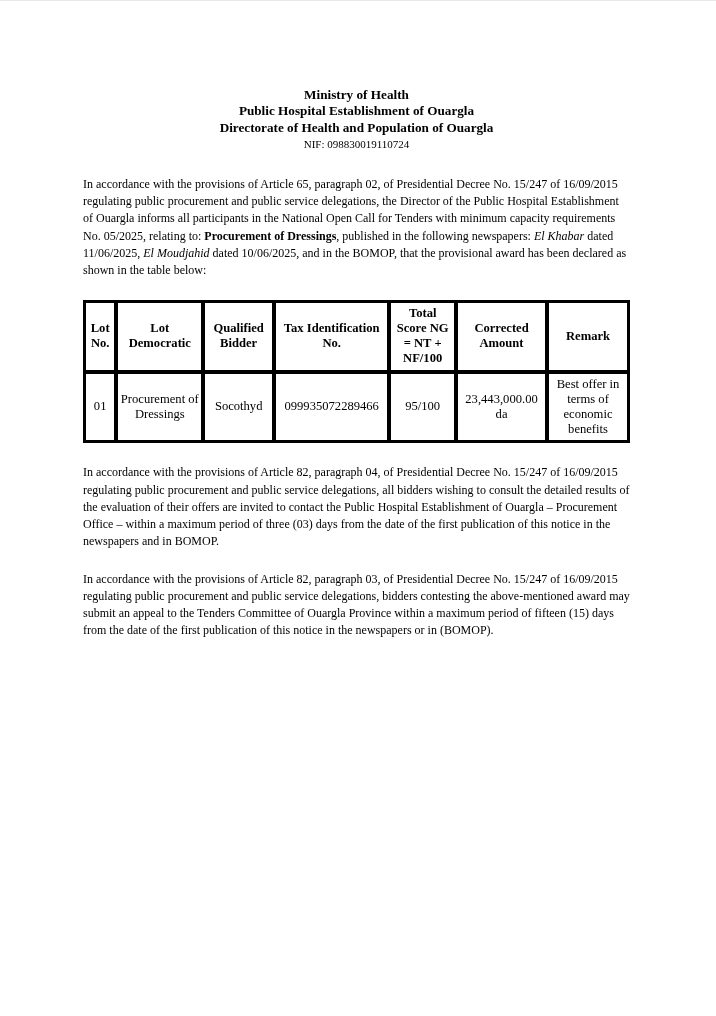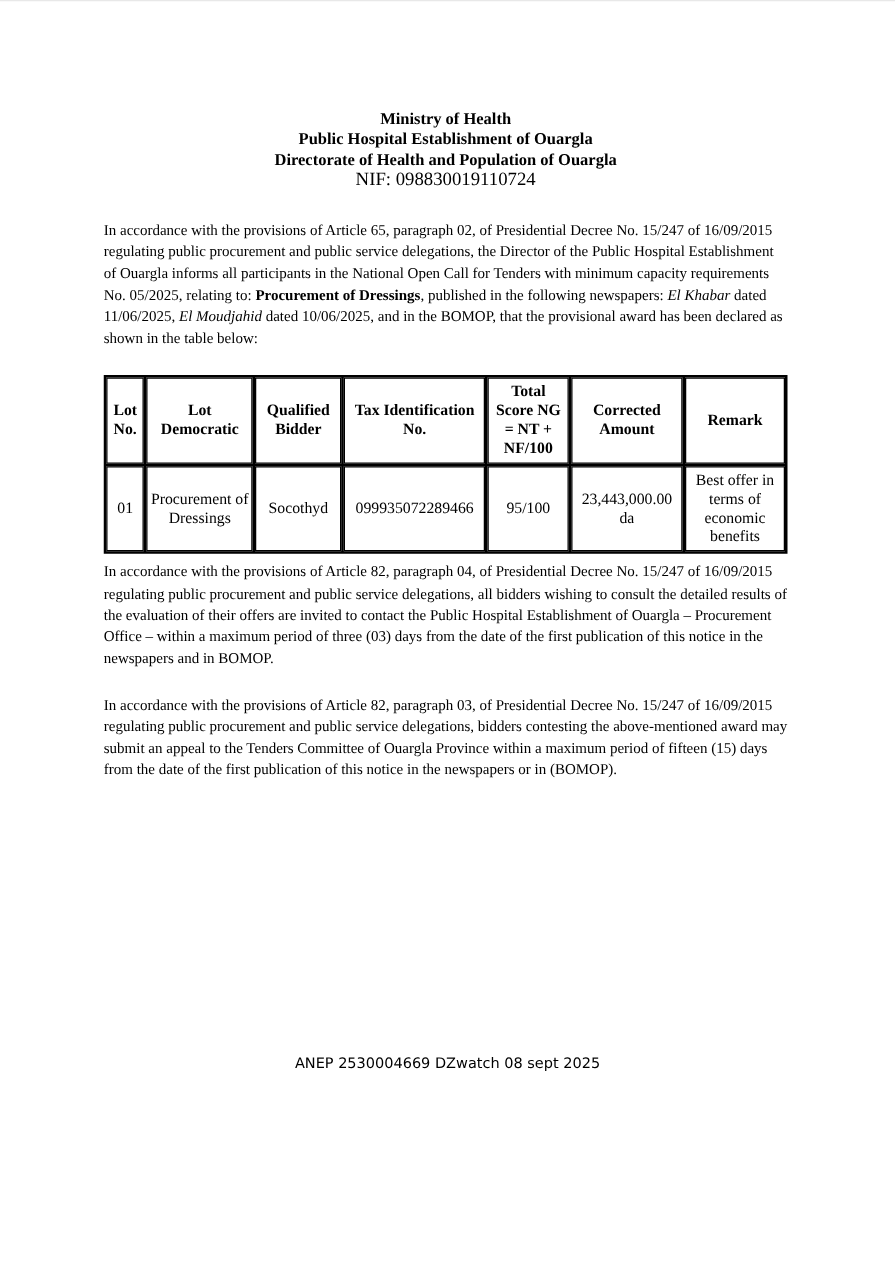--- a/index.html
+++ b/index.html
@@ -33,40 +33,40 @@
 
   
   .masthead {
     text-align: center;
     font-weight: bold;
     font-size: 13.2px;
     line-height: 16.4px;
   }
   .masthead .nif {
     font-weight: normal;
-    font-size: 15px;
+    font-size: 11px;
     line-height: 17px;
   }
 
   .notice-title {
     text-align: center;
     font-weight: bold;
     font-size: 13.6px;
     margin-top: 22px;
   }
 
   
   p.para {
     font-size: 12px;
     line-height: 17.1px;
     text-align: left;
     margin: 0;
   }
   p.para.p1 { margin-top: 23px; }
-  p.para.p2 { margin-top: 6px; }
+  p.para.p2 { margin-top: 21px; }
   p.para.p3 { margin-top: 21px; }
   .b { font-weight: bold; }
   .i { font-style: italic; }
 
   
   .award-table {
     margin-top: 21px;
     border-collapse: separate;
     border-spacing: 2px;
     width: 547px;
@@ -161,15 +161,14 @@
         </tr>
       </tbody>
     </table>
 
     <p class="para p2">In accordance with the provisions of Article 82, paragraph 04, of Presidential Decree No. 15/247 of 16/09/2015 regulating public procurement and public service delegations, all bidders wishing to consult the detailed results of the evaluation of their offers are invited to contact the Public Hospital Establishment of Ouargla – Procurement Office – within a maximum period of three (03) days from the date of the first publication of this notice in the newspapers and in  BOMOP.</p>
 
     <p class="para p3">In accordance with the provisions of Article 82, paragraph 03, of Presidential Decree No. 15/247 of 16/09/2015 regulating public procurement and public service delegations, bidders contesting the above-mentioned award may submit an appeal to the Tenders Committee of Ouargla Province within a maximum period of fifteen (15) days from the date of the first publication of this notice in the newspapers or in (BOMOP).</p>
 
   </div>
 
-  <div class="footer-anep">ANEP 2530004669 DZwatch 08 sept 2025</div>
 
 </div>
 
 </body></html>

